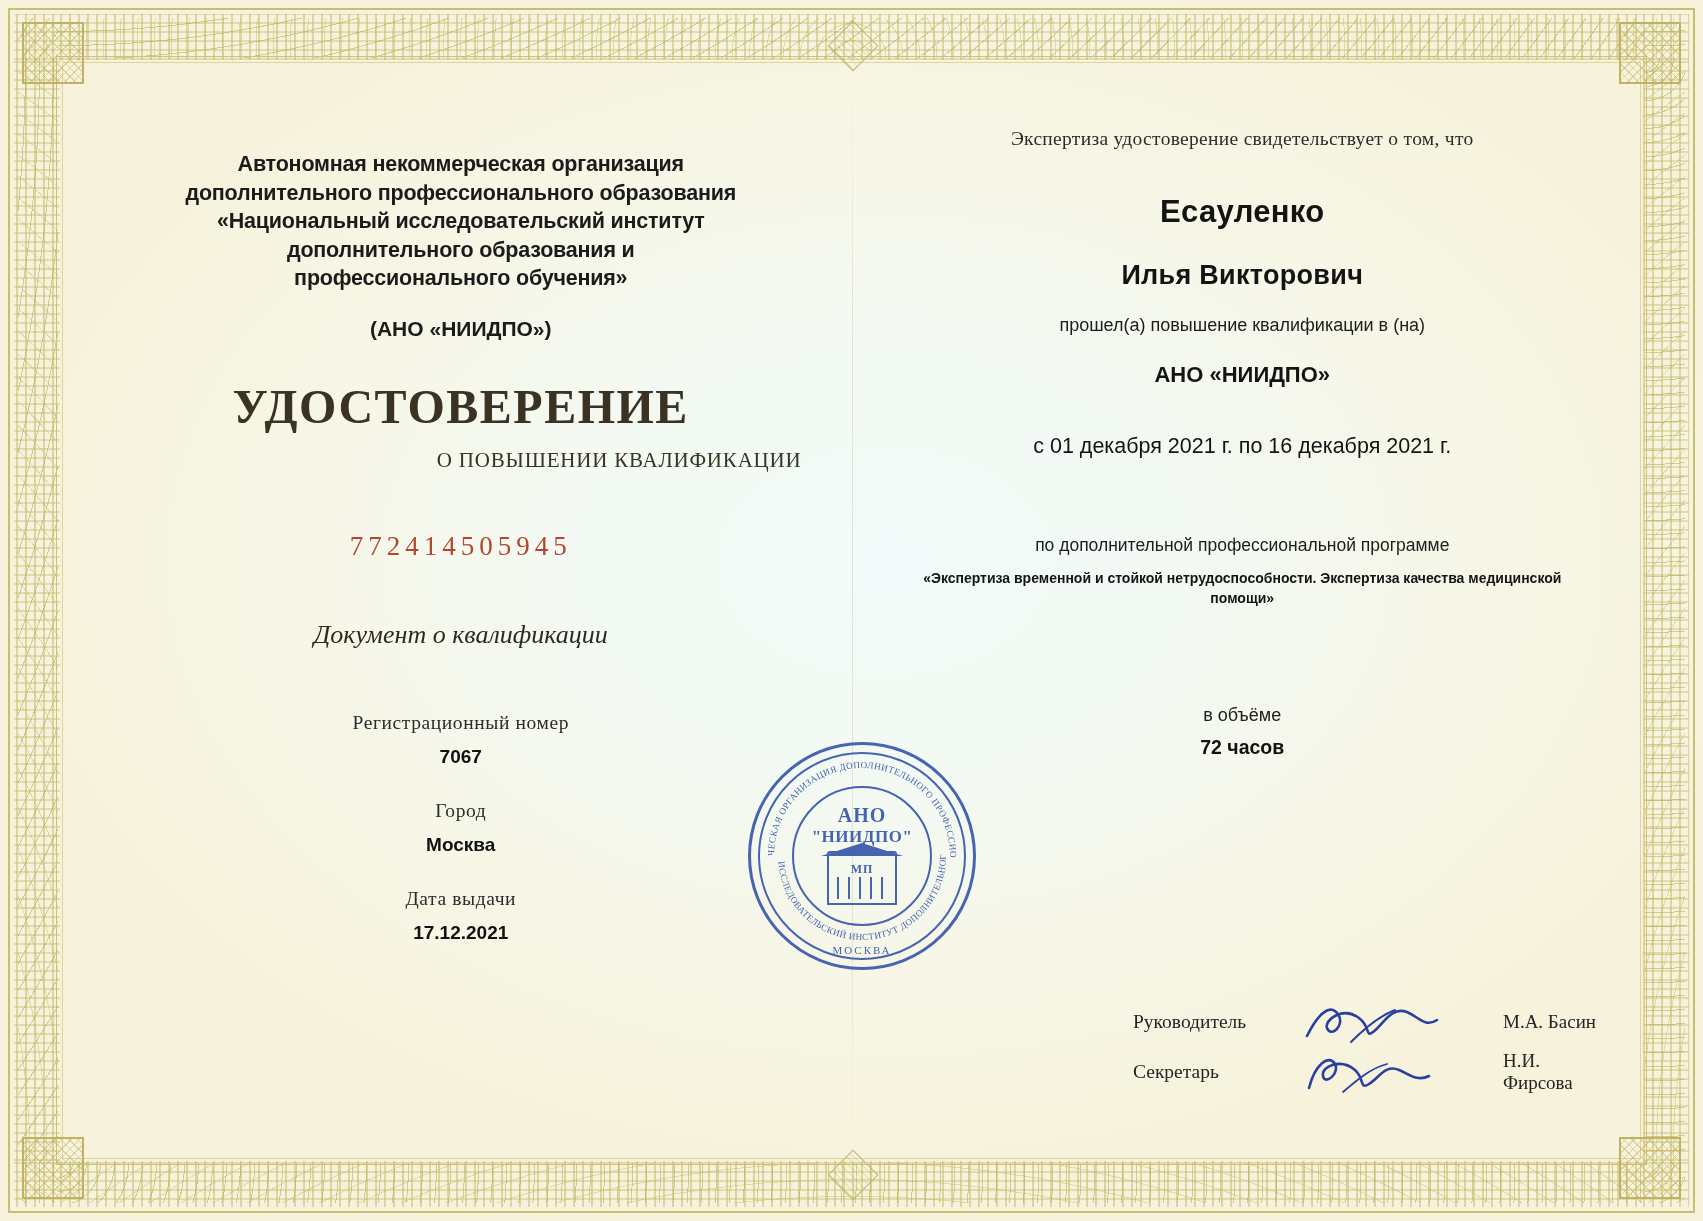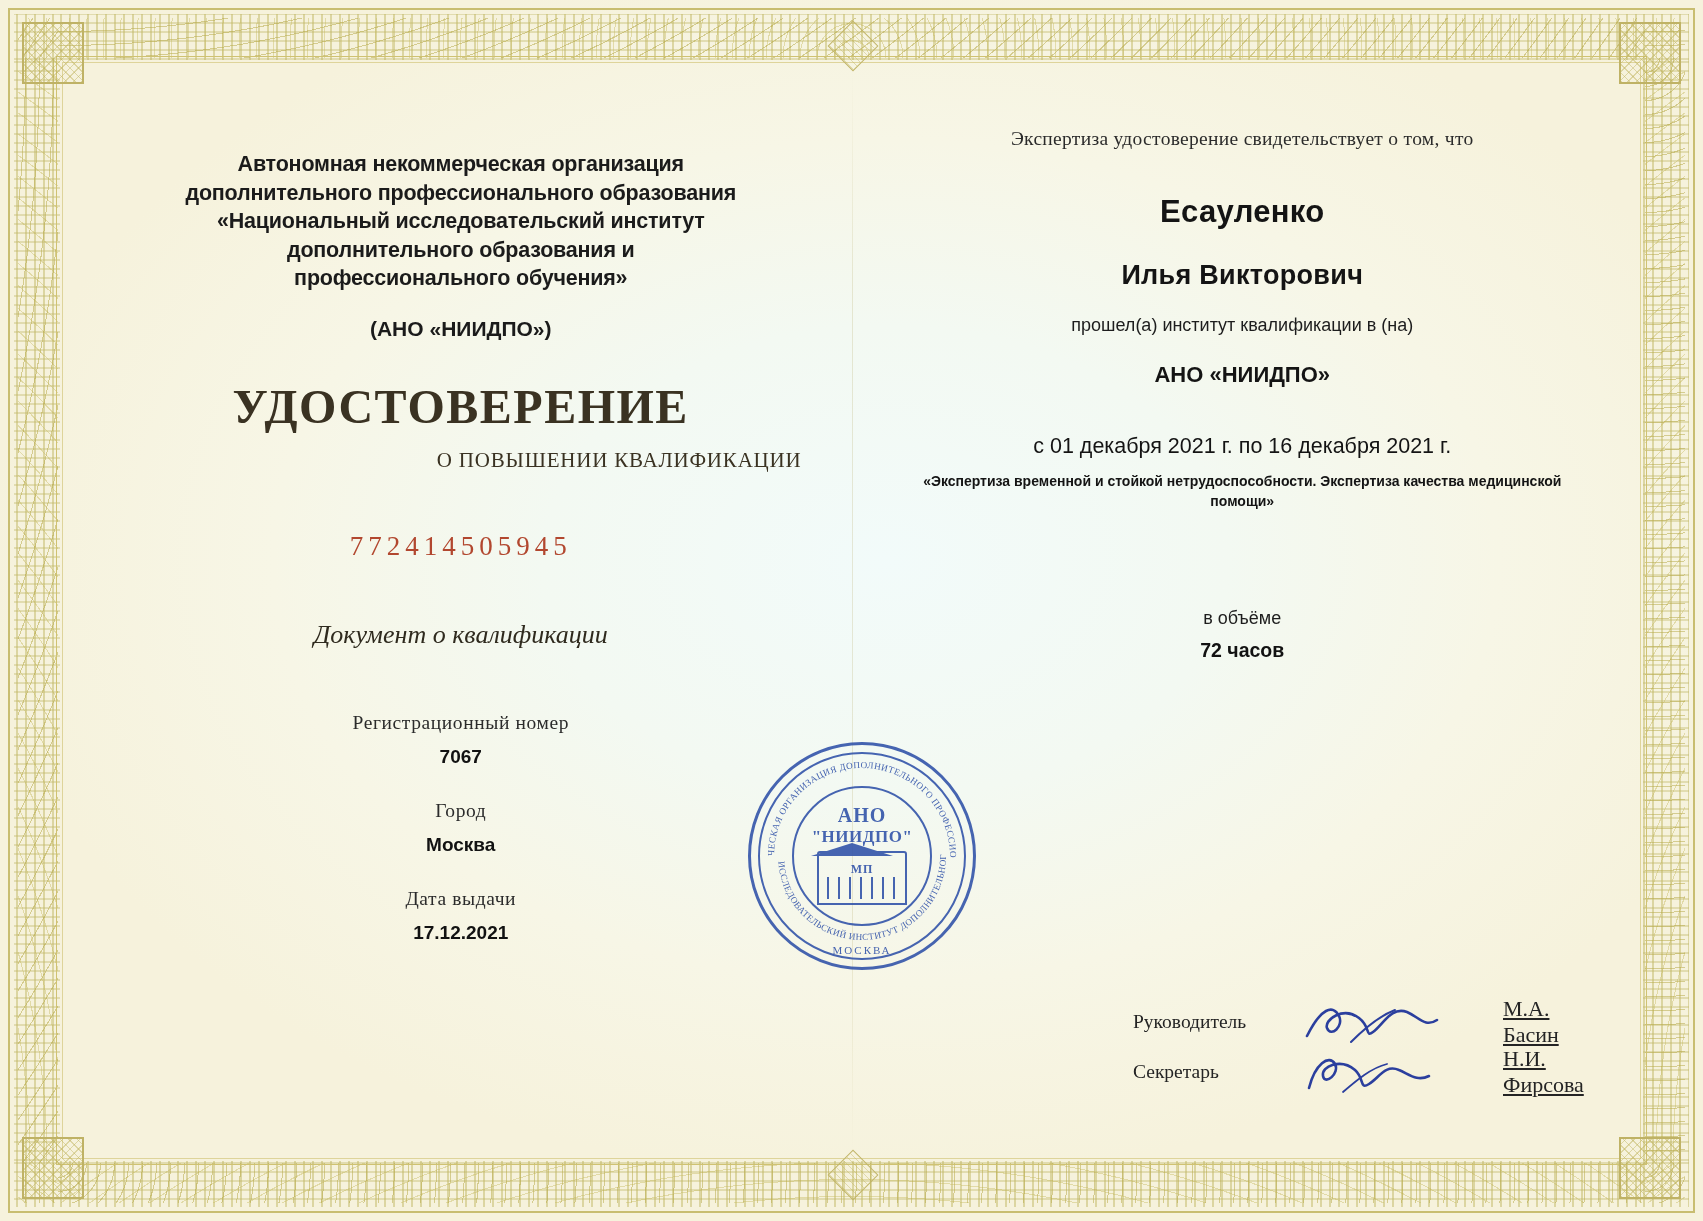--- a/index.html
+++ b/index.html
@@ -271,24 +271,23 @@
     width: 130px;
     flex: 0 0 130px;
   }
   .sig-mark {
     flex: 0 0 150px;
     height: 48px;
     position: relative;
   }
   .sig-name {
     font-family: "Liberation Serif", serif;
-    font-size: 22px;
+    font-size: 19px;
     color: #242424;
     padding-left: 18px;
-    text-decoration: underline;
   }
 
   
   .stamp {
     position: absolute;
     left: 748px;
     top: 742px;
     width: 228px;
     height: 228px;
     opacity: 0.88;
@@ -309,21 +308,20 @@
     font-family: "Liberation Serif", serif;
   }
   .stamp-ano { font-size: 20px; font-weight: bold; letter-spacing: 1px; }
   .stamp-name { font-size: 17px; font-weight: bold; letter-spacing: 0.5px; }
   .stamp-emblem {
     margin: 4px auto 0 auto;
     width: 66px; height: 50px;
     border: 2px solid #2e50a8;
     border-radius: 3px 3px 0 0;
     position: relative;
-    padding-left: 20px;
   }
   .stamp-emblem:before {
     content: "";
     position: absolute;
     left: -8px; top: -10px;
     width: 0; height: 0;
     border-left: 41px solid transparent;
     border-right: 41px solid transparent;
     border-bottom: 13px solid #2e50a8;
   }
@@ -396,23 +394,24 @@
       <div class="date-block">
         <div class="field-label">Дата выдачи</div>
         <div class="field-value">17.12.2021</div>
       </div>
     </div>
 
     <div class="right-pane">
       <div class="intro">Экспертиза удостоверение свидетельствует о том, что</div>
       <div class="fio-last">Есауленко</div>
       <div class="fio-first">Илья Викторович</div>
-      <div class="passed">прошел(а) институт квалификации в (на)</div>
+      <div class="passed">прошел(а) повышение квалификации в (на)</div>
       <div class="org-short">АНО «НИИДПО»</div>
       <div class="period">с 01 декабря 2021 г. по 16 декабря 2021 г.</div>
+      <div class="program-label">по дополнительной профессиональной программе</div>
       <div class="program-title">«Экспертиза временной и стойкой нетрудоспособности. Экспертиза качества медицинской помощи»</div>
       <div class="volume-label">в объёме</div>
       <div class="volume-value">72 часов</div>
 
       <div class="signatures">
         <div class="sig-row">
           <div class="sig-role">Руководитель</div>
           <div class="sig-mark">
             <svg width="150" height="48" viewBox="0 0 150 48" aria-hidden="true">
               <path d="M8 38 C22 10, 34 6, 40 18 C45 28, 32 40, 28 30 C25 22, 44 8, 60 20 C72 29, 66 40, 74 34 C84 27, 92 8, 108 14 C120 19, 126 30, 138 22" fill="none" stroke="#2b3f9e" stroke-width="2.6" stroke-linecap="round"></path>

